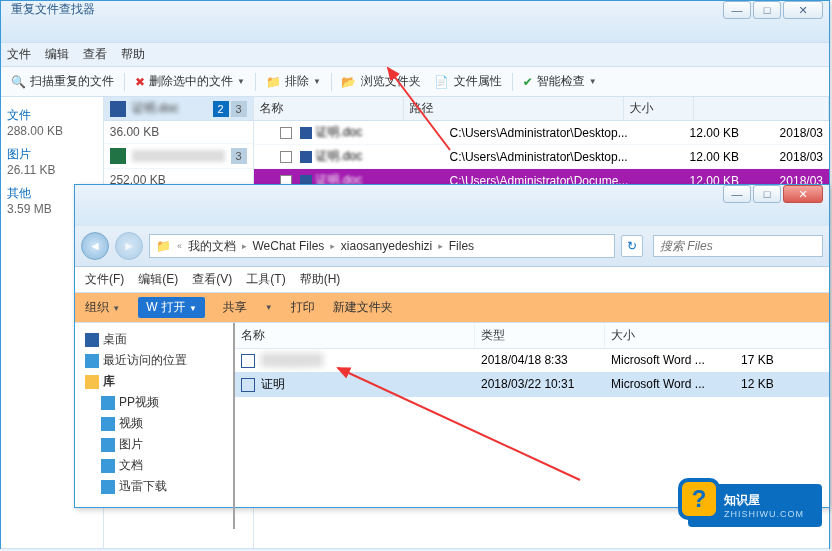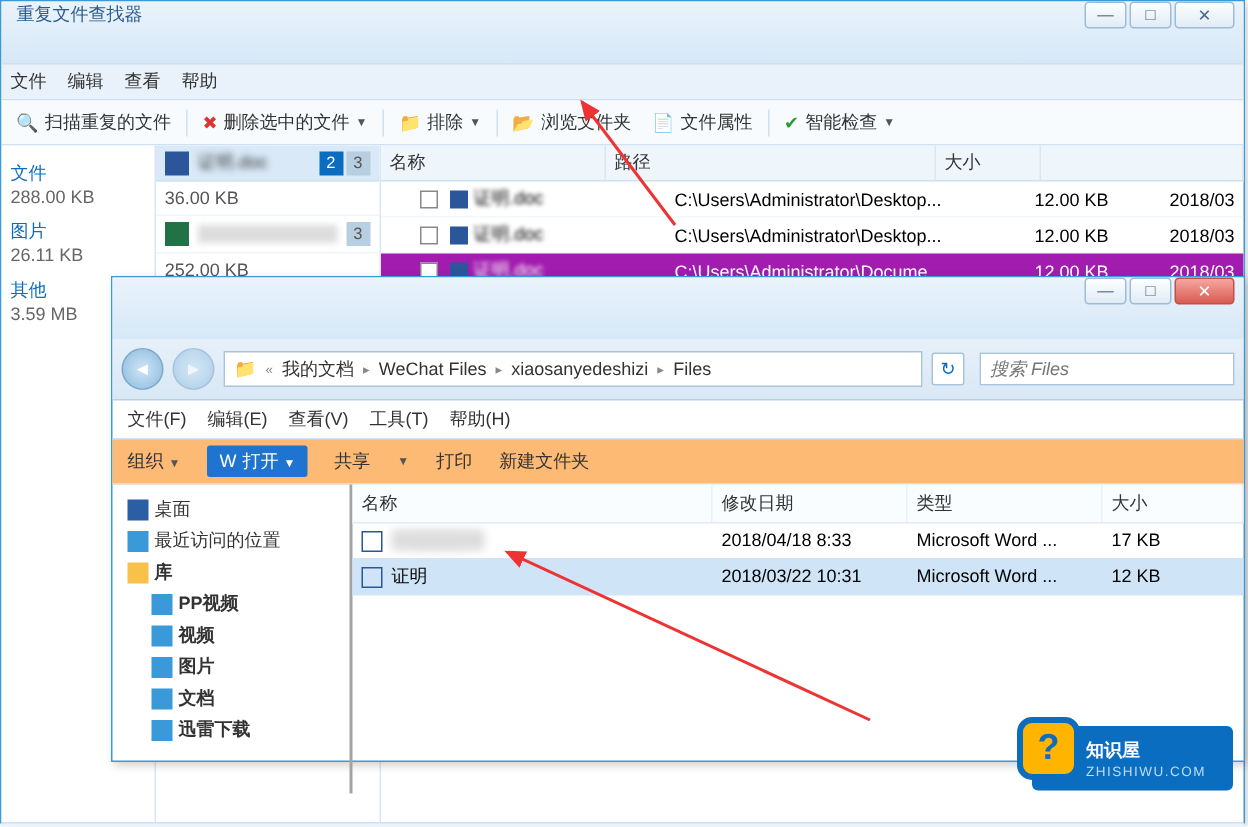--- a/index.html
+++ b/index.html
@@ -58,21 +58,21 @@
 .refresh { width: 22px; height: 22px; border: 1px solid #a9c5dc; background: #fff; display: inline-flex; align-items: center; justify-content: center; color: #0a6dc0; border-radius: 2px; }
 .search { width: 170px; height: 22px; border: 1px solid #a9c5dc; background: #fff; color: #999; font-style: italic; padding: 2px 6px; margin-left: 4px; }
 
 .exp .menubar { background: transparent; border: none; padding: 4px 10px; align-items: center; }
 .exp-tool { background: #fdba74; border-top: 1px solid #d0e2f1; border-bottom: 1px solid #d0e2f1; padding: 4px 10px; display: flex; gap: 18px; align-items: center; color: #333; }
 .exp-tool .open { background: #1e74d0; color: #fff; padding: 2px 8px; border-radius: 2px; }
 
 .expbody { display: flex; height: calc(100% - 28px - 40px - 22px - 26px); }
 .tree { width: 160px; border-right: 2px solid #a3a3a3; padding: 6px 0 6px 10px; overflow: auto; }
 .tree .node { display: flex; align-items: center; gap: 4px; padding: 2px 0; color: #333; cursor: pointer; }
-.tree .node.l2 { padding-left: 16px; font-weight: bold; }
+.tree .node.l2 { padding-left: 16px; }
 .tree .icn { width: 14px; height: 14px; display: inline-block; }
 
 .files { flex: 1; }
 .fhdr { display: flex; border-bottom: 1px solid #e0ebf5; background: #fafdff; }
 .fhdr > div { padding: 4px 6px; border-right: 1px solid #e9f2fa; color: #333; }
 .frow { display: flex; align-items: center; }
 .frow > div { padding: 4px 6px; white-space: nowrap; overflow: hidden; text-overflow: ellipsis; }
 .frow.sel { background: #cfe5f7; }
 .blurred { filter: blur(3px); background: #ddd; color: #ddd; display: inline-block; padding: 0 14px; }
 
@@ -270,21 +270,20 @@
           <span>文档</span>
         </div>
         <div class="node l2">
           <span class="icn" style="background:#3a9ad9"></span>
           <span>迅雷下载</span>
         </div>
       </div>
     <div class="files">
       <div class="fhdr">
         <div style="width:240px">名称</div>
-        <div style="width:130px">修改日期</div>
         <div style="width:130px">类型</div>
         <div style="flex:1">大小</div>
       </div>
       <div id="file-rows">
           <div class="frow">
             <div style="width:240px"><span style="display:inline-block;width:14px;height:14px;border:1px solid #2b579a;margin-right:6px;vertical-align:middle"></span><span><span class="blurred">████</span></span></div>
             <div style="width:130px">2018/04/18 8:33</div>
             <div style="width:130px">Microsoft Word ...</div>
             <div style="flex:1">17 KB</div>
           </div>

